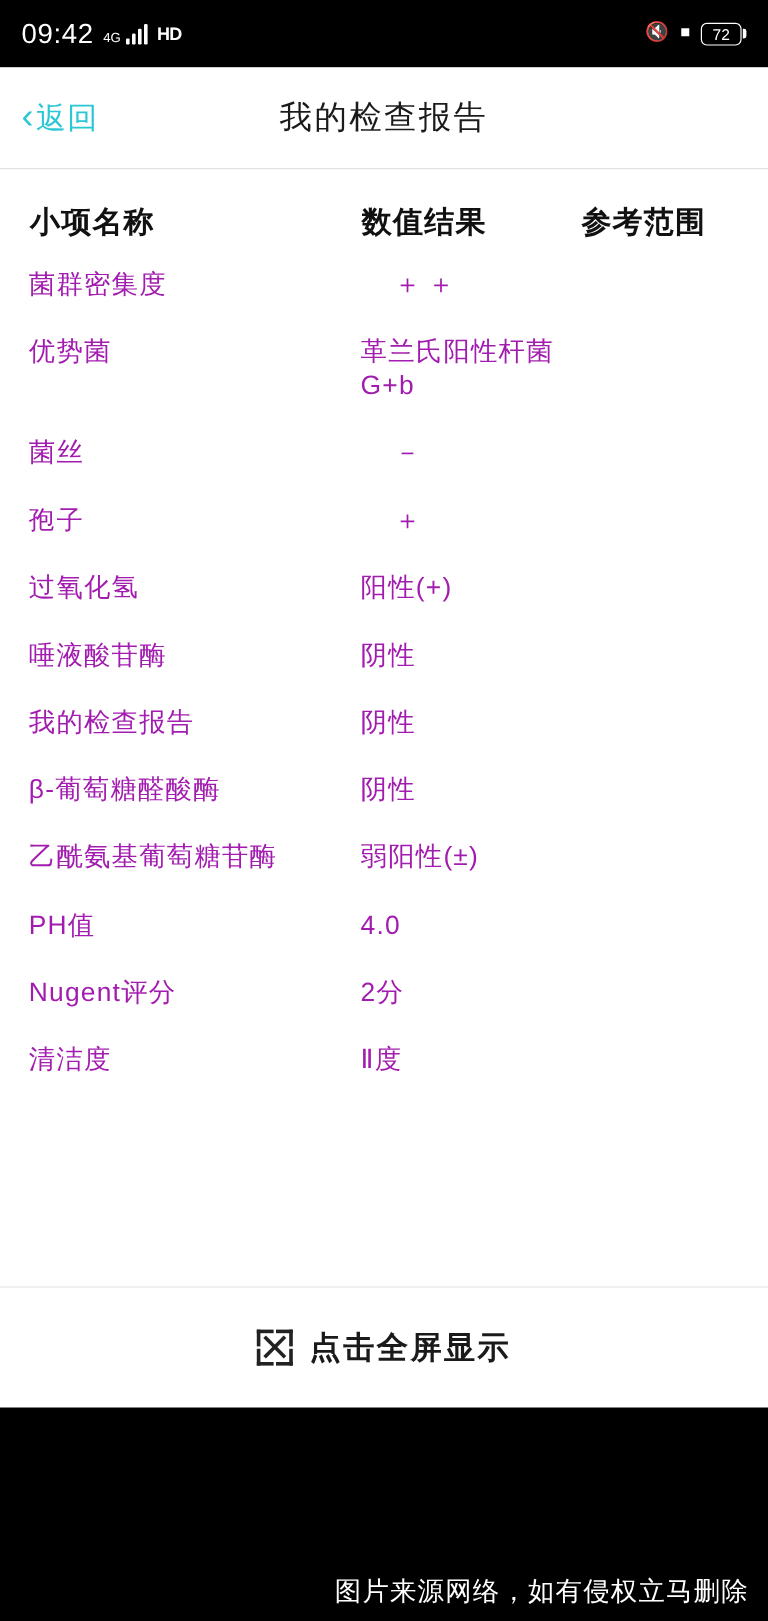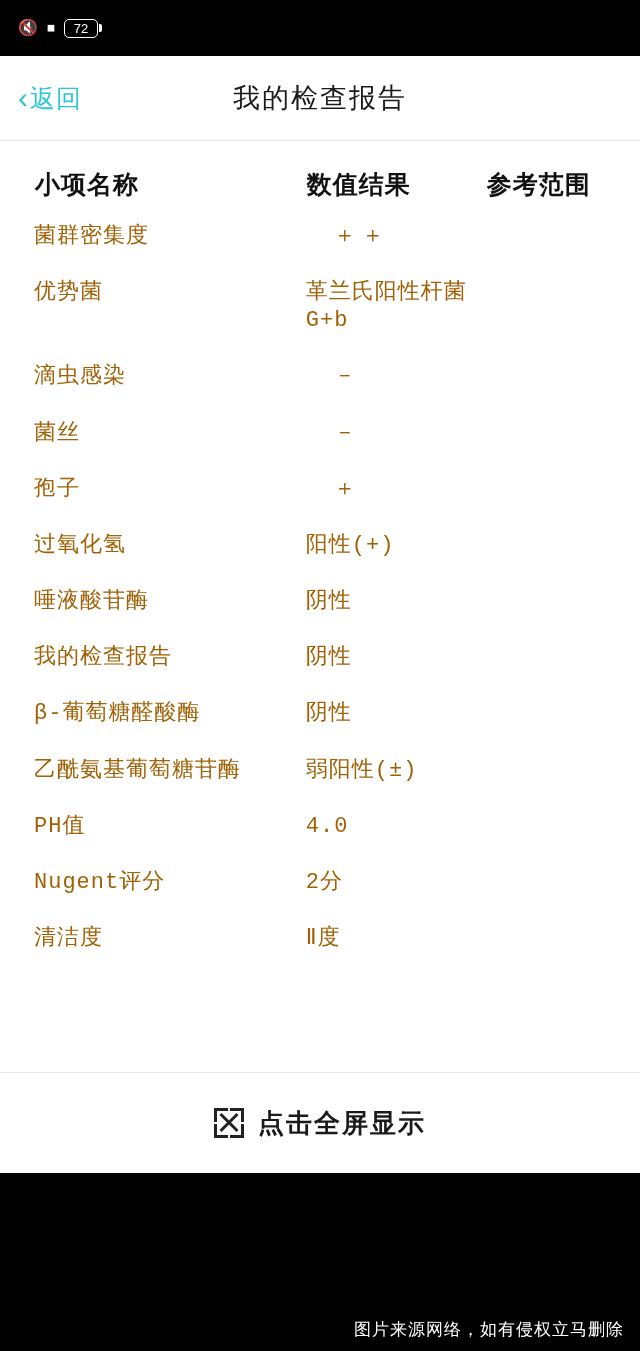--- a/index.html
+++ b/index.html
@@ -148,45 +148,44 @@
     left: 0; right: 0;
     text-align: center;
     font-size: 27px;
     color: #1b1b1b;
     letter-spacing: 2px;
     pointer-events: none;
   }
 
   
   .report {
-    padding: 26px 26px 0 34px;
+    padding: 26px 26px 0 24px;
     box-sizing: border-box;
     flex: 1 1 auto;
-    font-family: Liberation Mono, monospace;
   }
   table.report-table {
     width: 100%;
     border-collapse: collapse;
     table-layout: fixed;
   }
   table.report-table th {
     text-align: left;
     font-size: 25px;
     color: #111;
     font-weight: bold;
     letter-spacing: 1px;
     padding-bottom: 22px;
     vertical-align: top;
   }
   th.col-name  { width: 47%; }
   th.col-value { width: 31%; }
   th.col-ref   { width: 22%; margin-top: 24px; }
   table.report-table td {
     font-size: 22px;
-    color: #a16207;
+    color: #a21caf;
     vertical-align: top;
     padding: 0 0 28px 0;
     line-height: 1.28;
     letter-spacing: 1px;
   }
   td.value {
     color: #b6b6b6;
     padding-left: 26px;
   }
   td.value.sym {
@@ -247,30 +246,41 @@
   .footer {
     flex: 1 1 auto;
     background: #000;
     position: relative;
   }
   .watermark {
     position: absolute;
     right: 16px;
     bottom: 10px;
     color: #fff;
-    font-size: 17px;
+    font-size: 22px;
     letter-spacing: 1px;
   }
 </style>
 </head>
 <body>
 
 <div class="phone">
 
   <div class="statusbar">
+    <div class="status-left">
+      <span class="clock">09:42</span>
+      <span class="net-label">4G</span>
+      <span class="signal-bars">
+          <i></i>
+          <i></i>
+          <i></i>
+          <i></i>
+        </span>
+      <span class="hd-badge">HD</span>
+    </div>
     <div class="status-right">
       <span class="icon-white">🔇</span>
       <span class="icon-white">⏹</span>
       <span class="battery">
         <span class="battery-body">
             <span>72</span>
           </span>
         <span class="battery-tip"></span>
       </span>
     </div>
@@ -300,25 +310,20 @@
               <td class="name">菌群密集度</td>
               <td class="value sym">＋＋</td>
               <td class="ref"></td>
             </tr>
             <tr>
               <td class="name">优势菌</td>
               <td class="value">革兰氏阳性杆菌G+b</td>
               <td class="ref"></td>
             </tr>
             <tr>
-              <td class="name">滴虫感染</td>
-              <td class="value sym">－</td>
-              <td class="ref"></td>
-            </tr>
-            <tr>
               <td class="name">菌丝</td>
               <td class="value sym">－</td>
               <td class="ref"></td>
             </tr>
             <tr>
               <td class="name">孢子</td>
               <td class="value sym">＋</td>
               <td class="ref"></td>
             </tr>
             <tr>

